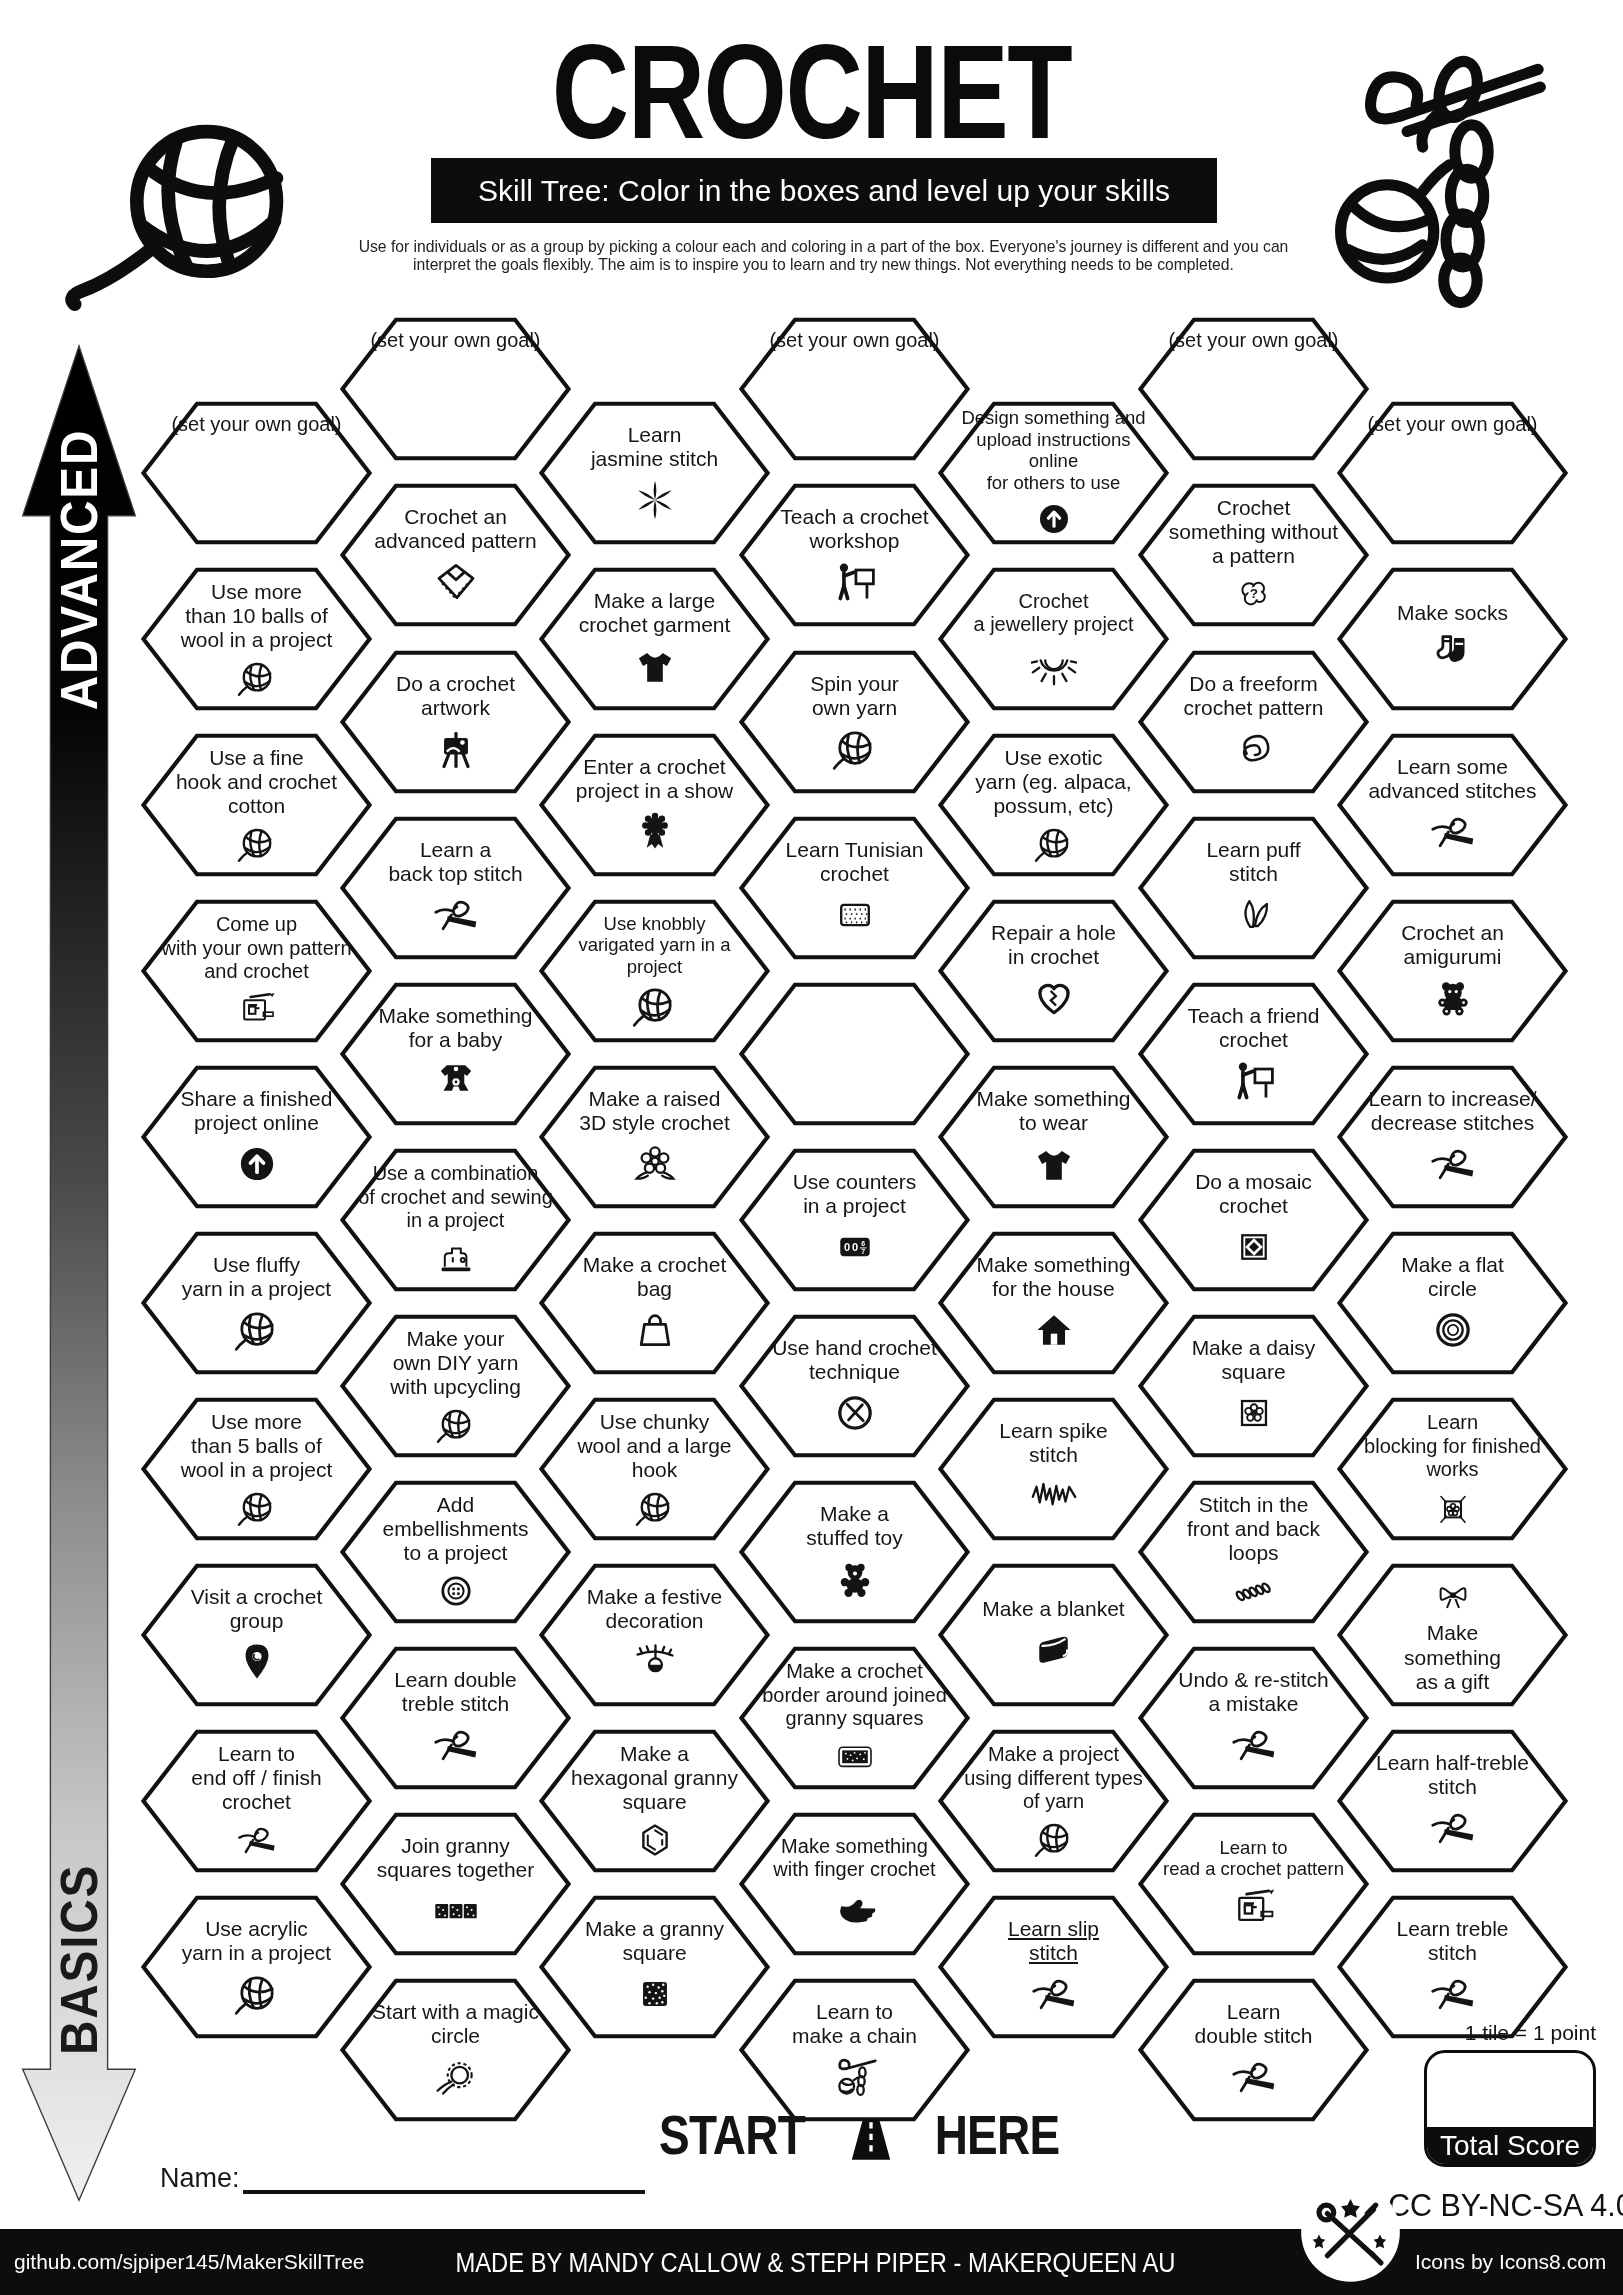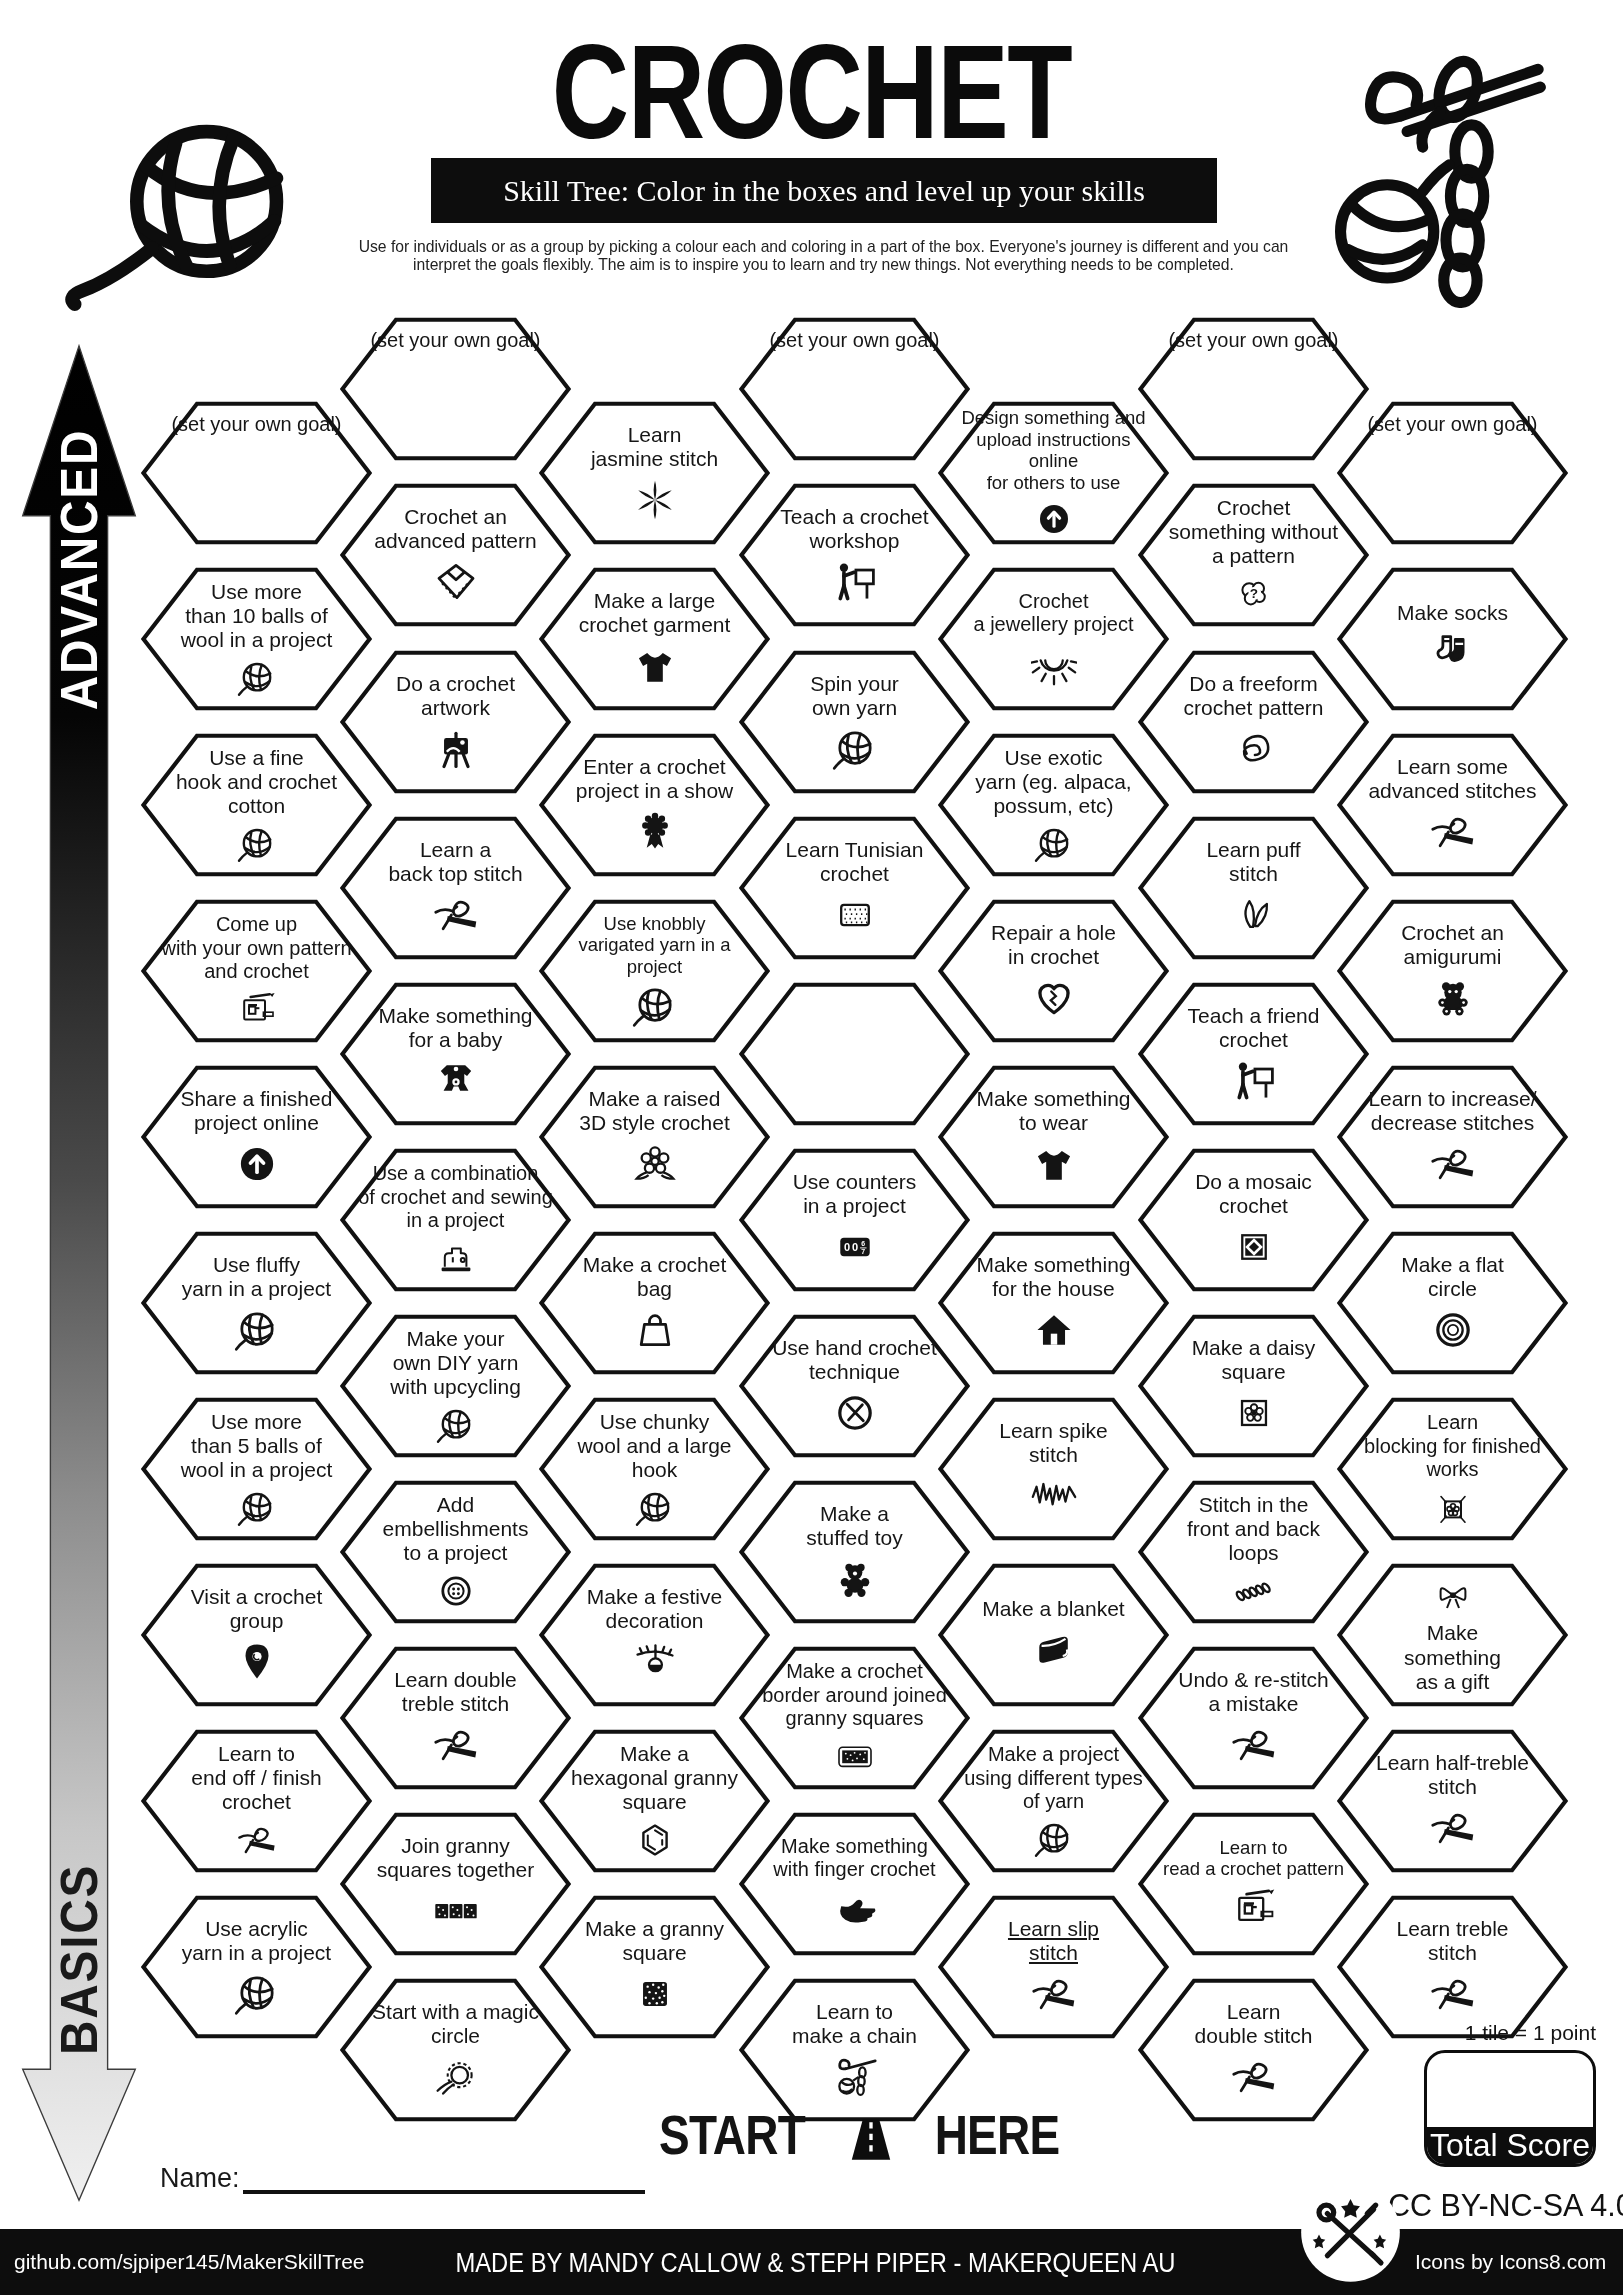--- a/index.html
+++ b/index.html
@@ -4,21 +4,21 @@
 <style>
   html,body{margin:0;padding:0;background:#fff;}
   #page{position:relative;width:1623px;height:2295px;background:#fff;overflow:hidden;
         font-family:"Liberation Sans","DejaVu Sans",sans-serif;color:#141414;}
 
   
   #title{position:absolute;top:25.4px;left:0;width:1623px;text-align:center;
          font-size:134px;font-weight:bold;letter-spacing:-1.9px;line-height:1;
          transform:scaleX(0.80);transform-origin:50% 50%;white-space:nowrap;color:#0b0b0b;}
   #banner{position:absolute;top:158px;left:431px;width:786px;height:65px;background:#0d0d0d;
-          color:#fff;font-size:30px;font-weight:400;text-align:center;line-height:65px;white-space:nowrap;font-family:Liberation Serif, serif;}
+          color:#fff;font-size:30px;font-weight:400;text-align:center;line-height:65px;white-space:nowrap;}
   #description{position:absolute;top:238px;left:303px;width:1041px;text-align:center;
                font-size:15.7px;line-height:18px;white-space:pre-line;color:#222;}
 
   
   #axis-arrow{position:absolute;left:18.5px;top:342px;}
   .axis-label{position:absolute;width:324px;height:65px;line-height:65px;text-align:center;
               font-size:52px;font-weight:600;letter-spacing:1.9px;transform:rotate(-90deg) scaleX(0.92);}
   #axis-advanced{left:-83px;top:537px;color:#fff;}
   #axis-basics{left:-83px;top:1927px;color:#1a1a1a;}
 
@@ -37,21 +37,21 @@
   #start-here{position:absolute;left:643px;top:2112px;width:430px;height:55px;
               display:flex;align-items:flex-end;justify-content:center;gap:26px;}
   #start-here .word{font-size:56px;font-weight:bold;transform:scaleX(0.82);letter-spacing:-0.9px;white-space:nowrap;}
   #name-row{position:absolute;left:160px;top:2163px;font-size:27px;color:#1a1a1a;}
   #name-line{position:absolute;left:243px;top:2190px;width:402px;border-top:4.2px solid #111;}
   #points-note{position:absolute;left:1411px;top:2021px;width:185px;text-align:right;font-size:21px;}
   #score-box{position:absolute;left:1424px;top:2050px;width:172px;height:117px;border:3.7px solid #0d0d0d;
              border-radius:21px;background:#fff;box-sizing:border-box;overflow:hidden;
              display:flex;flex-direction:column;}
   #score-box .fill{flex:1;}
-  #score-box .bar{height:37px;background:#0d0d0d;color:#fff;font-size:32px;text-align:center;line-height:37px;}
+  #score-box .bar{height:37px;background:#0d0d0d;color:#fff;font-size:28px;text-align:center;line-height:37px;}
   #license{position:absolute;left:1388px;top:2188px;width:222px;text-align:right;font-size:30.5px;color:#111;white-space:nowrap;}
 
   
   #footer-bar{position:absolute;left:0;top:2229px;width:1623px;height:67px;background:#0d0d0d;color:#fff;}
   #footer-left{position:absolute;left:14px;top:21px;font-size:21px;}
   #footer-center{position:absolute;left:0;top:18.5px;width:1623px;text-align:center;font-size:27px;
                  transform:scaleX(0.88);transform-origin:52% 50%;white-space:nowrap;}
   #footer-right{position:absolute;right:16.7px;top:21px;font-size:21px;}
   #logo{position:absolute;left:1298px;top:2180px;}
 </style>

